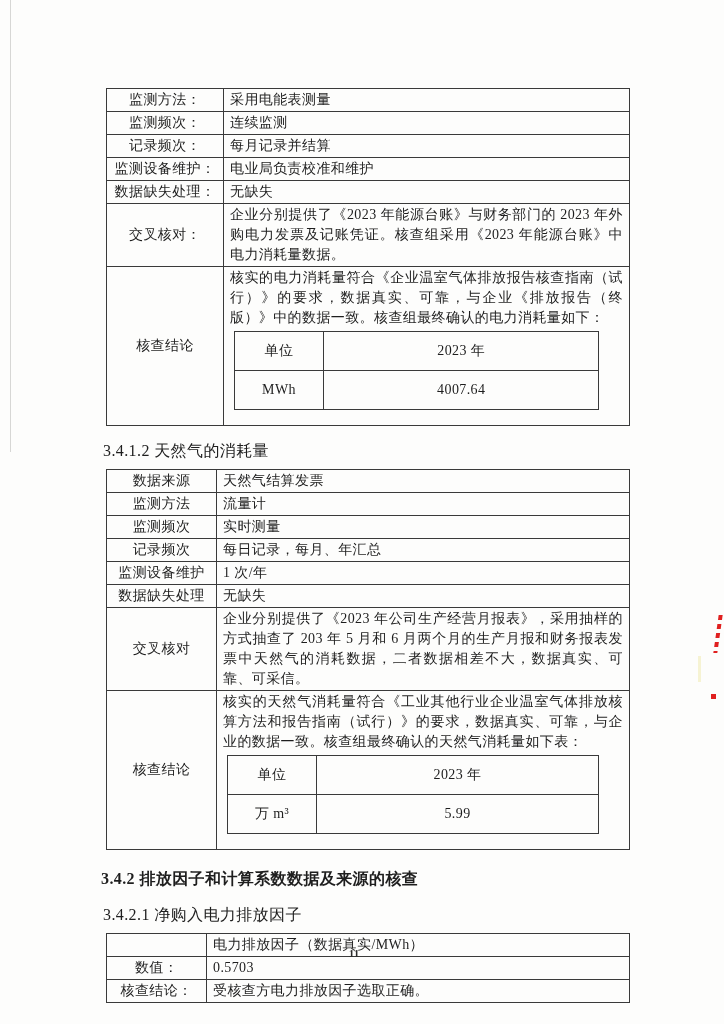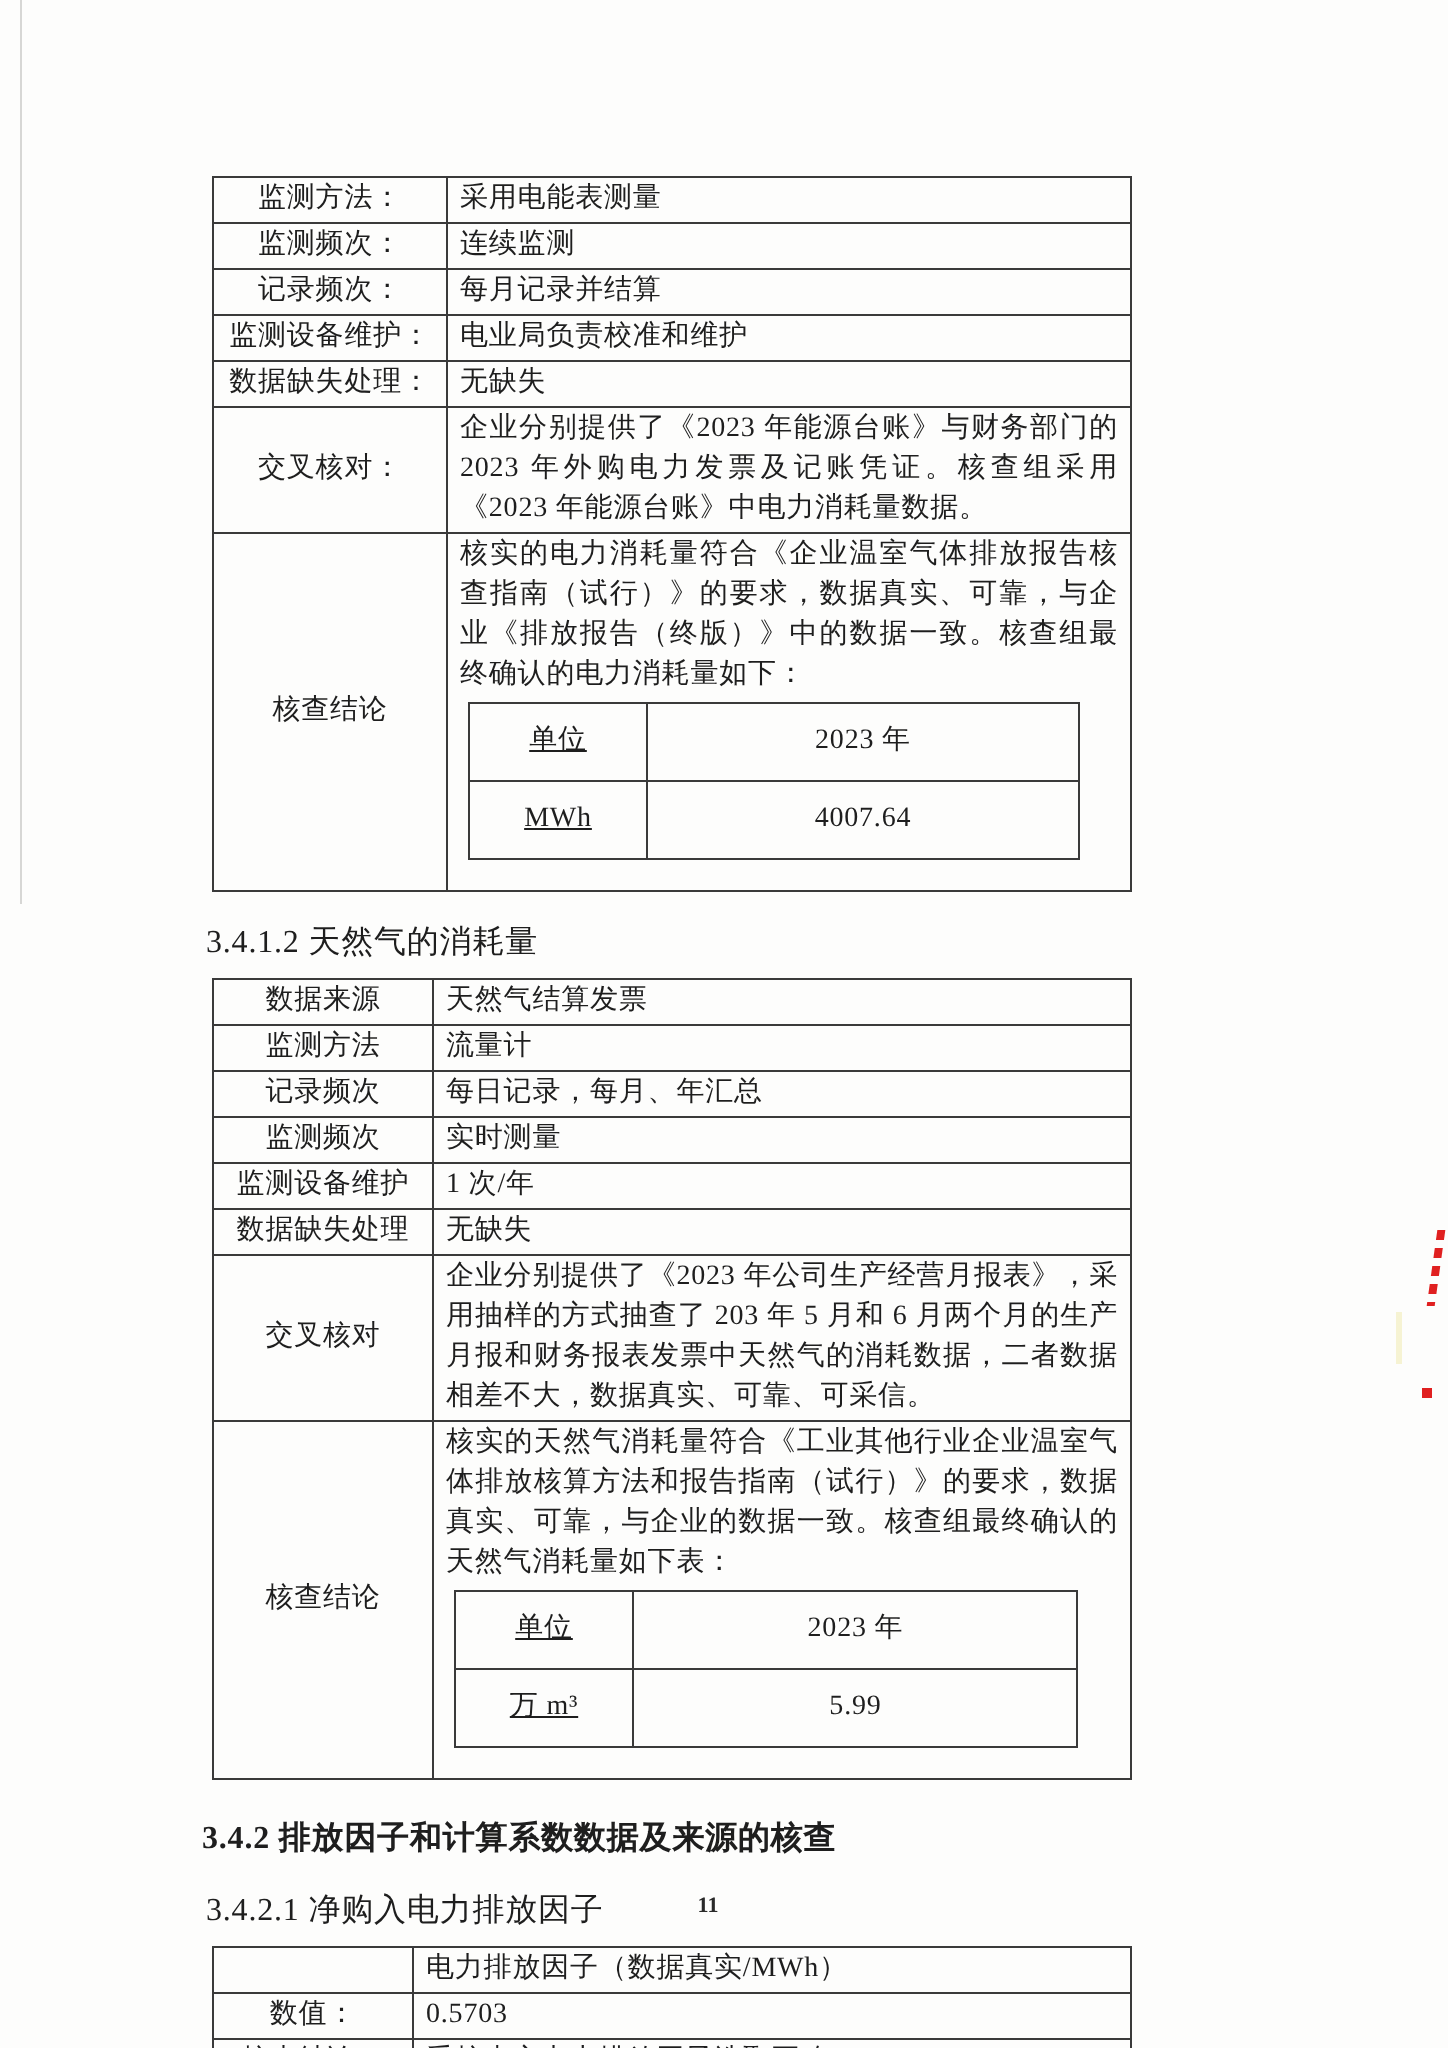--- a/index.html
+++ b/index.html
@@ -17,21 +17,21 @@
   }
   .scan-edge{
     position:absolute;left:10px;top:0;width:1px;height:452px;
     background:#d7d7d5;
   }
   .content{
     position:absolute;left:106px;top:88px;width:524px;
   }
   table.doc{
     border-collapse:collapse;
-    width:460px;
+    width:524px;
     table-layout:fixed;
   }
   table.doc td{
     border:1px solid #3a3a3a;
     font-size:14px;
     line-height:20px;
     padding:1px 6px;
     vertical-align:middle;
     letter-spacing:0.4px;
   }
@@ -45,21 +45,21 @@
     width:93%;
     margin:3px 6px 14px 4px;
     table-layout:fixed;
   }
   table.inner td{
     border:1px solid #3a3a3a;
     height:36px;
     text-align:center;
     vertical-align:middle;
   }
-  table.inner td.unit-col{width:76px;text-decoration:underline;}
+  table.inner td.unit-col{width:76px;}
   h3.sub-heading{
     font-size:16px;
     font-weight:normal;
     margin:15px 0 7px -3px;
     letter-spacing:0.4px;
   }
   h2.main-heading{
     font-size:16px;
     font-weight:bold;
     margin:19px 0 0 -5px;
@@ -159,26 +159,26 @@
       <tbody>
         <tr class="short">
           <td class="lbl">数据来源</td>
           <td class="val">天然气结算发票</td>
         </tr>
         <tr class="short">
           <td class="lbl">监测方法</td>
           <td class="val">流量计</td>
         </tr>
         <tr class="short">
+          <td class="lbl">监测频次</td>
+          <td class="val">实时测量</td>
+        </tr>
+        <tr class="short">
           <td class="lbl">记录频次</td>
           <td class="val">每日记录，每月、年汇总</td>
-        </tr>
-        <tr class="short">
-          <td class="lbl">监测频次</td>
-          <td class="val">实时测量</td>
         </tr>
         <tr class="short">
           <td class="lbl">监测设备维护</td>
           <td class="val">1 次/年</td>
         </tr>
         <tr class="short">
           <td class="lbl">数据缺失处理</td>
           <td class="val">无缺失</td>
         </tr>
         <tr>

